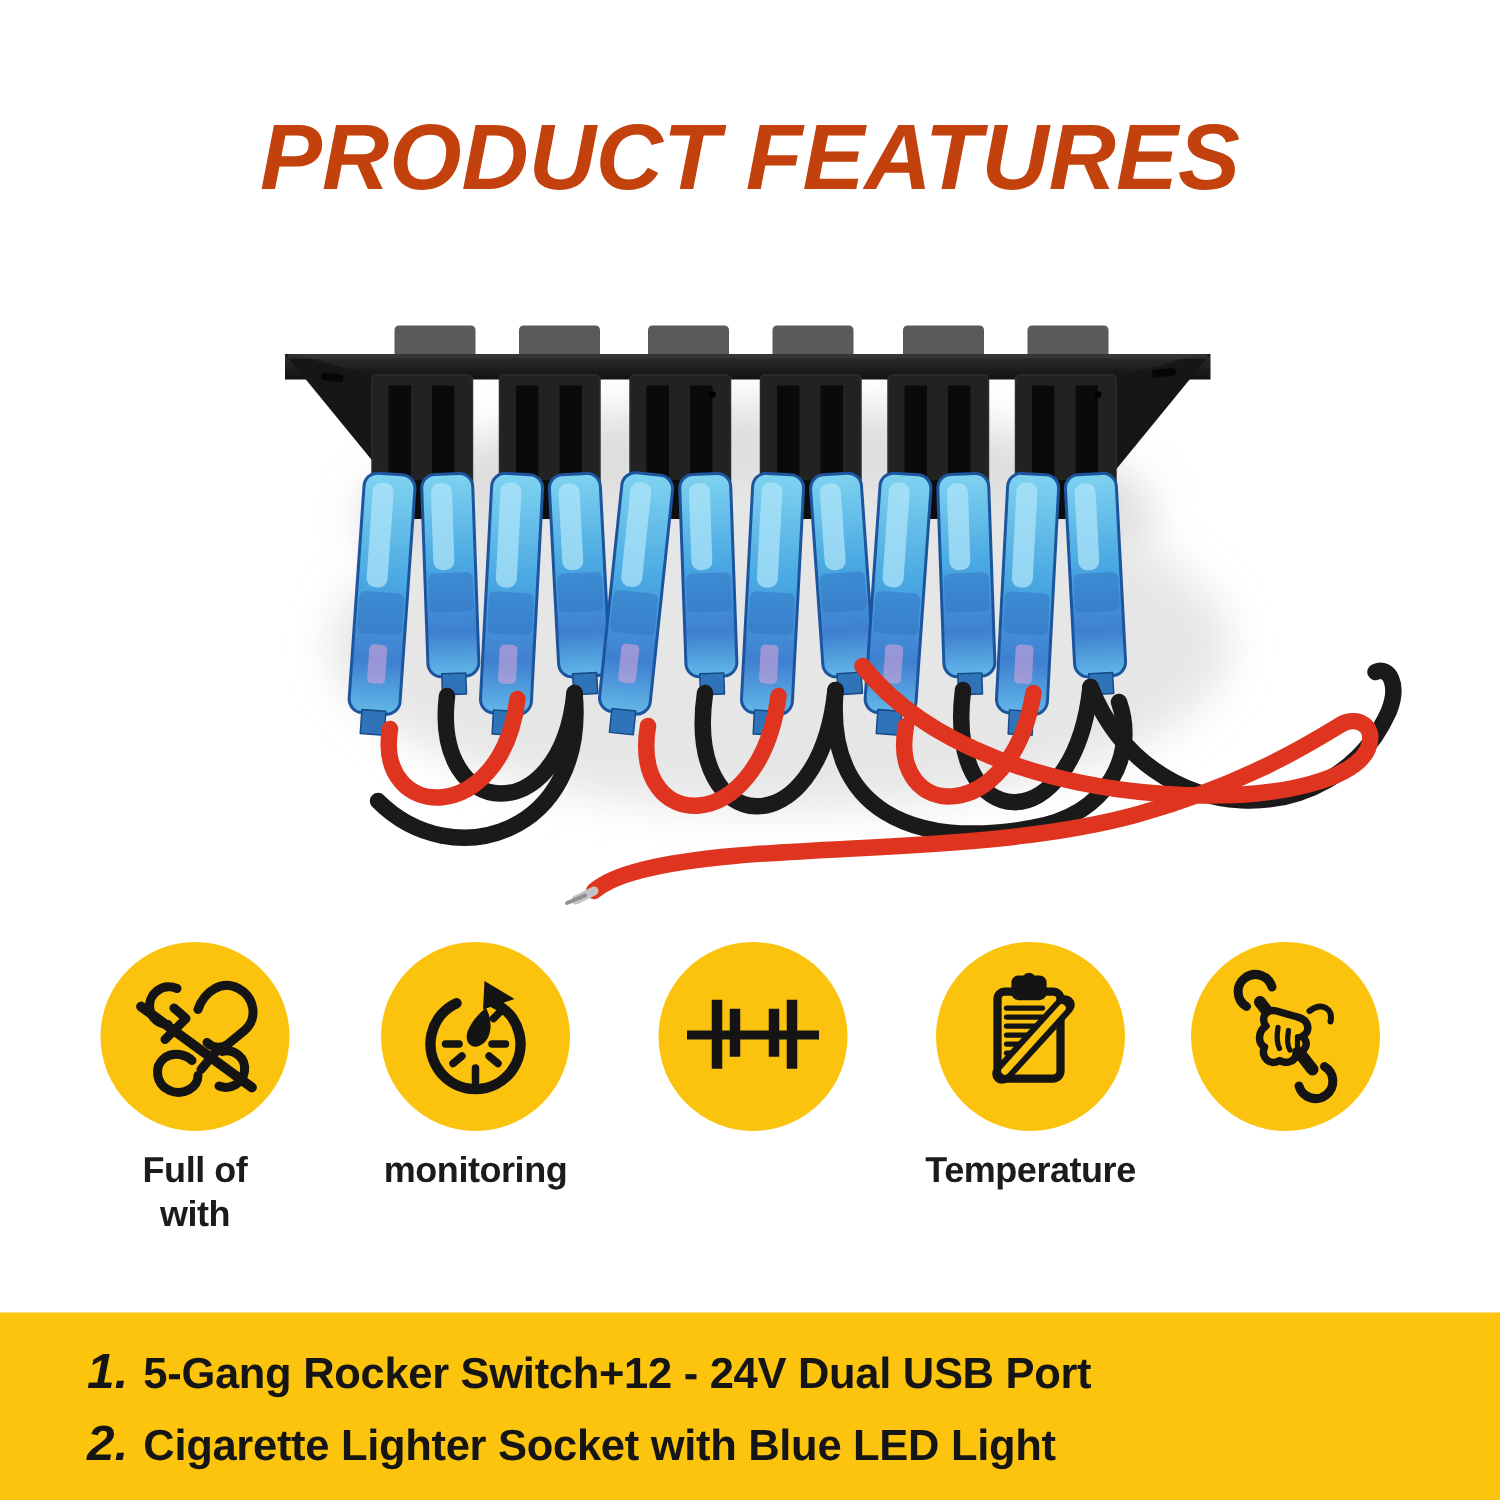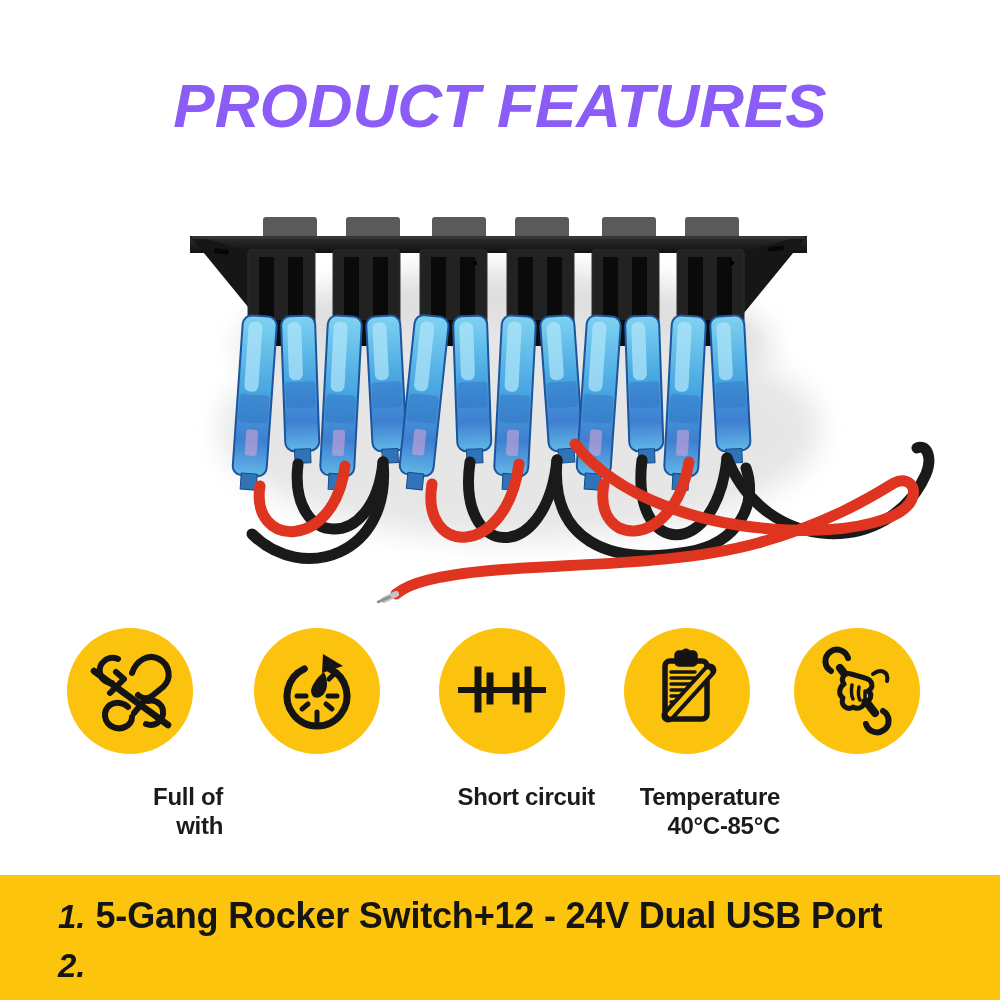--- a/index.html
+++ b/index.html
@@ -1,38 +1,38 @@
 <!DOCTYPE html>
 <html><head>
 <meta charset="utf-8">
 <style>
   html,body{margin:0;padding:0;background:#ffffff;}
   .stage{position:relative;width:1000px;height:1000px;background:#ffffff;overflow:hidden;
          font-family:"Liberation Sans",sans-serif;}
   
   .title{position:absolute;top:70px;left:0;width:1000px;text-align:center;
          font-size:62px;font-weight:bold;font-style:italic;letter-spacing:0px;
-         color:#8b5cf6;white-space:nowrap;}
+         color:#c2410c;white-space:nowrap;}
   
   .photo{position:absolute;top:185px;left:0;width:1000px;height:445px;}
   
   .feature{position:absolute;top:628px;width:186px;text-align:center;}
   .f0{left:37px}.f1{left:224px}.f2{left:409px}.f3{left:594px}.f4{left:764px}
   .circle{width:126px;height:126px;border-radius:50%;background:#FBC30D;margin:0 auto;
           display:flex;align-items:center;justify-content:center;}
   .circle svg{width:100px;height:100px;}
-  .flabel{margin-top:29px;font-size:24px;font-weight:bold;line-height:1.2;
-          color:#1b1b1b;letter-spacing:-0.3px;text-align:right;}
+  .flabel{margin-top:13px;font-size:24px;font-weight:bold;line-height:1.2;
+          color:#1b1b1b;letter-spacing:-0.3px;}
   .flabel span{display:block;}
   
   .banner{position:absolute;left:0;top:875px;width:1000px;height:125px;background:#FCC40D;
           box-sizing:border-box;padding:20px 0 0 58px;}
   .brow{display:flex;align-items:baseline;margin-bottom:10px;color:#151515;}
   .brow .num{font-size:33px;font-weight:bold;font-style:italic;margin-right:10px;}
-  .brow .txt{font-size:36px;font-weight:bold;letter-spacing:-0.2px;}
+  .brow .txt{font-size:29px;font-weight:bold;letter-spacing:-0.2px;}
 </style>
 </head>
 <body>
 
 <div class="stage">
 
   <div class="title">PRODUCT FEATURES</div>
 
   <svg class="photo" viewBox="0 185 1000 445" xmlns="http://www.w3.org/2000/svg">
     <defs>
@@ -257,35 +257,35 @@
           <line x1="30" y1="55" x2="39" y2="55"></line>
           <line x1="61" y1="55" x2="70" y2="55"></line>
           <line x1="50" y1="71" x2="50" y2="80"></line>
           <line x1="35" y1="68" x2="41" y2="63"></line>
           <line x1="59" y1="63" x2="65" y2="68"></line>
           <line x1="62" y1="38" x2="68" y2="32"></line>
         </g>
       </svg>
     </div>
     <div class="flabel">
+        <span>monitoring</span>
     </div>
   </div>
 
   <div class="feature f2">
     <div class="circle">
       <svg viewBox="0 0 100 100" fill="none" stroke="#141414" stroke-width="6" stroke-linecap="square">
         <line x1="9" y1="49" x2="91" y2="49"></line>
         <line x1="26" y1="29" x2="26" y2="68" stroke-width="7"></line>
         <line x1="38" y1="35" x2="38" y2="60" stroke-width="7"></line>
         <line x1="64" y1="35" x2="64" y2="60" stroke-width="7"></line>
         <line x1="76" y1="29" x2="76" y2="68" stroke-width="7"></line>
       </svg>
     </div>
     <div class="flabel">
-      <span>Short circuit</span>
     </div>
   </div>
 
   <div class="feature f3">
     <div class="circle">
       <svg viewBox="0 0 100 100" fill="none" stroke="#141414" stroke-width="5.5" stroke-linecap="round" stroke-linejoin="round">
         <rect x="28" y="20" width="42" height="58" rx="5"></rect>
         <rect x="40" y="12" width="18" height="11" rx="2" fill="#141414"></rect>
         <circle cx="49" cy="12" r="4.5" fill="#141414" stroke="none"></circle>
         <g stroke-width="3.5">
@@ -295,21 +295,20 @@
           <line x1="34" y1="49" x2="52" y2="49"></line>
           <line x1="34" y1="55" x2="45" y2="55"></line>
           <line x1="34" y1="61" x2="41" y2="61"></line>
         </g>
         <line x1="31" y1="75" x2="73" y2="29" stroke-width="13"></line>
         <line x1="33" y1="73" x2="71" y2="31" stroke="#FBC30D" stroke-width="5"></line>
       </svg>
     </div>
     <div class="flabel">
       <span>Temperature</span>
-        <span>40°C-85°C</span>
     </div>
   </div>
 
   <div class="feature f4">
     <div class="circle">
       <svg viewBox="0 0 100 100" fill="none" stroke="#141414" stroke-width="6" stroke-linecap="round" stroke-linejoin="round">
         <path d="M41,17 A11.5 11.5 0 1 0 24,30"></path>
         <path d="M59,83 A11.5 11.5 0 1 0 76,70"></path>
         <line x1="33" y1="27" x2="68" y2="72" stroke-width="8"></line>
         <path d="M66,33 C74,27 82,31 80,40" stroke-width="4"></path>
@@ -325,16 +324,17 @@
     </div>
   </div>
 
   <div class="banner">
     <div class="brow">
       <span class="num">1.</span>
       <span class="txt">5-Gang Rocker Switch+12 - 24V Dual USB Port</span>
     </div>
     <div class="brow">
       <span class="num">2.</span>
+      <span class="txt">Cigarette Lighter Socket with Blue LED Light</span>
     </div>
   </div>
 
 </div>
 
 </body></html>

